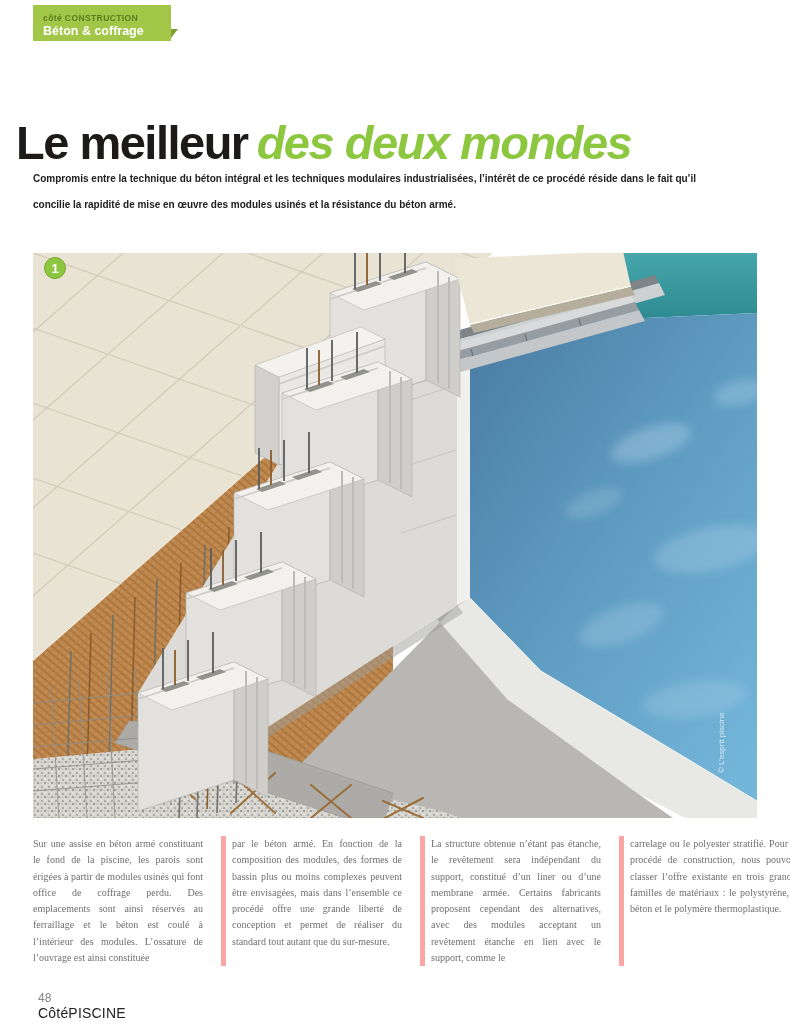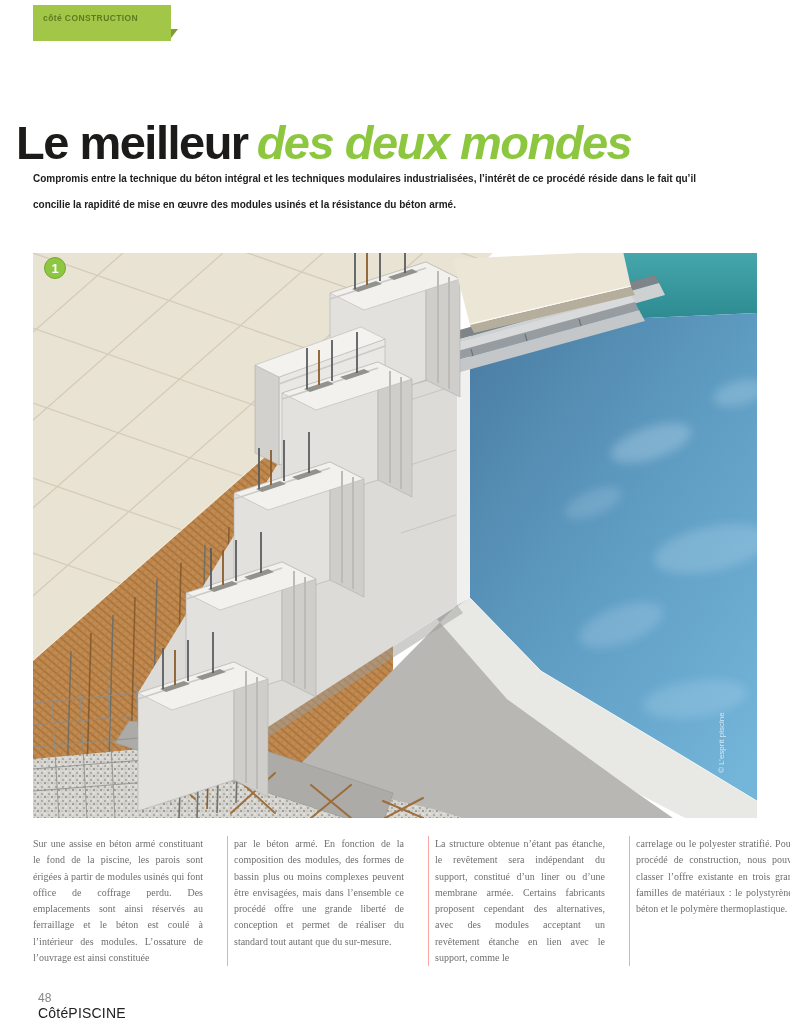--- a/index.html
+++ b/index.html
@@ -22,34 +22,35 @@
 
   .figure{position:absolute;left:33px;top:253px;width:724px;height:565px;}
   .figure svg{display:block;}
   .fig-num{position:absolute;left:11px;top:4px;width:22px;height:22px;border-radius:50%;
            background:#8dc63f;border:1px solid #76a62e;color:#fff;font-size:13px;font-weight:bold;
            display:flex;align-items:center;justify-content:center;box-sizing:border-box;}
 
   .cols{position:absolute;left:33px;top:836px;width:724px;display:flex;}
   .col{flex:0 0 170px;font-size:10px;line-height:16.3px;color:#6e6f72;text-align:justify;
        hyphens:auto;font-family:Liberation Serif, serif;-webkit-hyphens:auto;}
-  .col + .col{margin-left:24px;padding-left:6px;border-left:1px solid #fca5a5;}
+  .col + .col{margin-left:18px;padding-left:6px;border-left:5px solid #fca5a5;}
 
   .footer{position:absolute;left:35px;top:991px;display:flex;align-items:baseline;flex-direction:column;}
   .pagenum{font-size:12px;color:#85878a;width:40px;}
   .mag{font-size:14px;font-weight:normal;color:#232122;letter-spacing:.2px;}
   .issue{font-size:10px;color:#4a4a4c;margin-left:3px;margin-top:36px;}
 </style>
 </head>
 <body>
 
 <div class="page">
 
   <div class="badge">
     <div class="k1">côté CONSTRUCTION</div>
+    <div class="k2">Béton &amp; coffrage modulaire</div>
     <div class="badge-fold"></div>
   </div>
 
   <h1 class="title"><span>Le meilleur</span><span class="green">des deux mondes</span></h1>
 
   <p class="intro">Compromis entre la technique du béton intégral et les techniques modulaires industrialisées, l’intérêt de ce procédé réside dans le fait qu’il concilie la rapidité de mise en œuvre des modules usinés et la résistance du béton armé.</p>
 
   <div class="figure">
     <svg width="724" height="565" viewBox="0 0 724 565">
       <defs>

